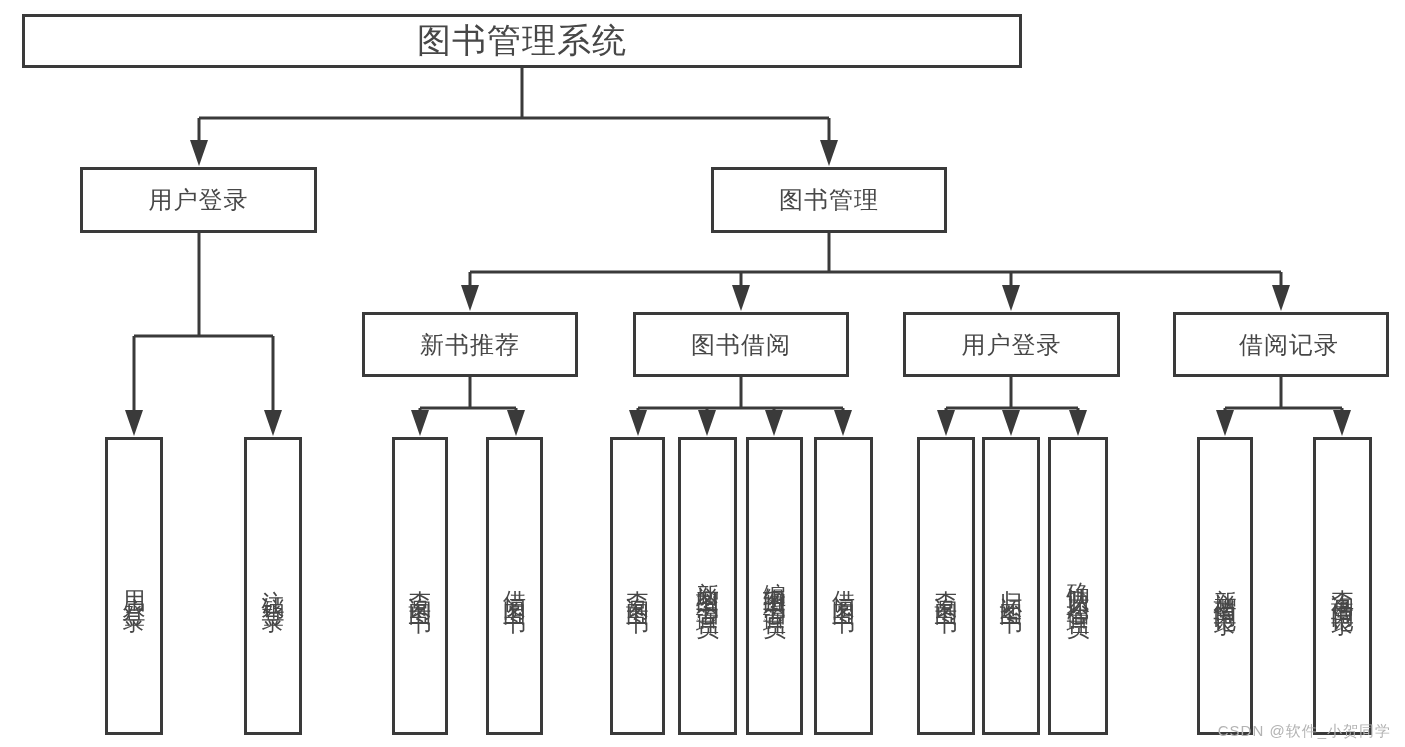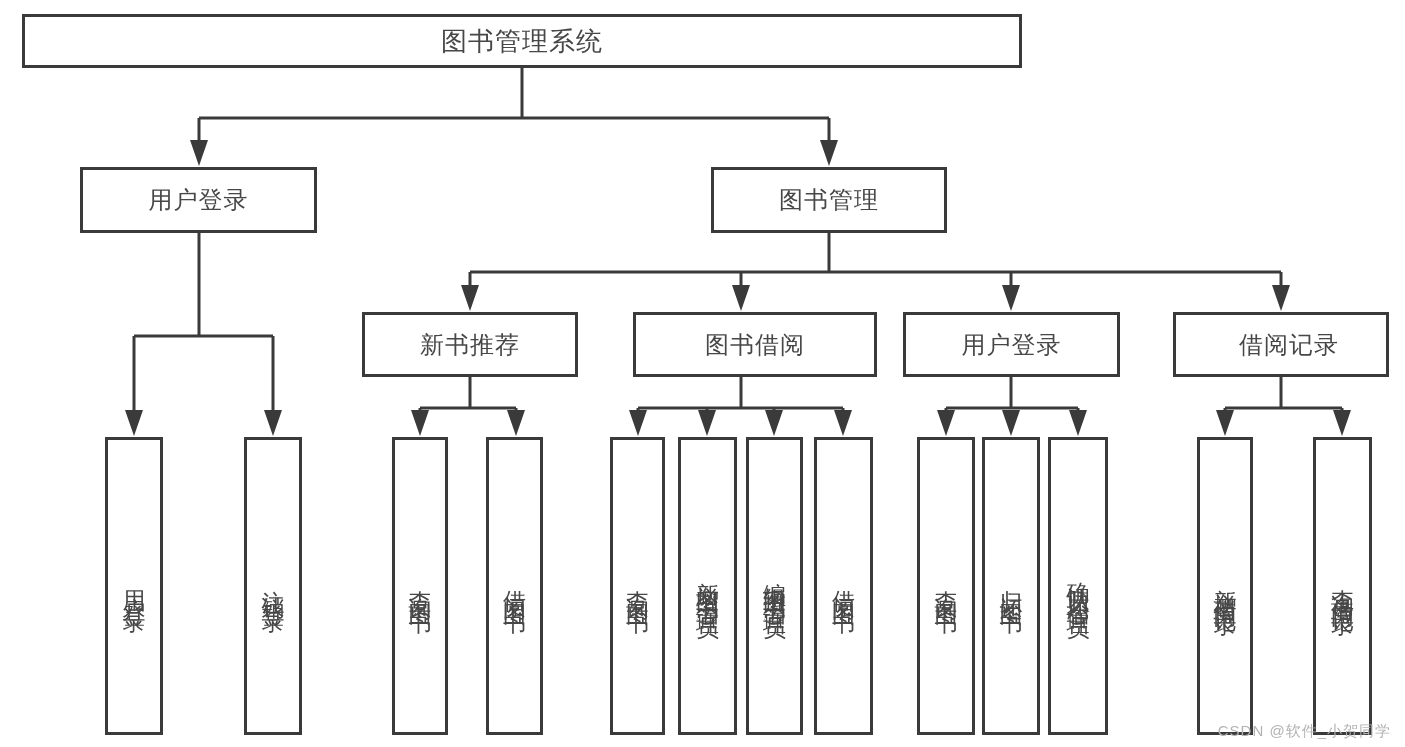--- a/index.html
+++ b/index.html
@@ -13,21 +13,21 @@
   #connectors{position:absolute;left:0;top:0;width:1405px;height:747px;}
   .hbox{
     position:absolute;
     box-sizing:border-box;
     border:3px solid #3a3a3a;
     background:#ffffff;
     display:flex;align-items:center;justify-content:center;
     font-size:24px;color:#474747;letter-spacing:1px;
     white-space:nowrap;
   }
-  .hbox.root{font-size:26px;}
+  .hbox.root{font-size:34px;}
   .vbox{
     position:absolute;
     top:437px;height:298px;
     box-sizing:border-box;
     border:3px solid #3a3a3a;
     background:#ffffff;
     display:flex;align-items:center;justify-content:center;
     writing-mode:vertical-rl;
     text-orientation:mixed;
     font-size:23px;color:#474747;
@@ -91,21 +91,21 @@
         <use href="#ah" x="1342" y="436"></use>
     </g>
   </svg>
 
   <div class="hbox root" style="left:22px;top:14px;width:1000px;height:54px;">图书管理系统</div>
 
   <div class="hbox" style="left:80px;top:167px;width:237px;height:66px;">用户登录</div>
   <div class="hbox" style="left:362px;top:312px;width:216px;height:65px;">新书推荐</div>
 
   <div class="hbox" style="left:711px;top:167px;width:236px;height:66px;">图书管理</div>
-  <div class="hbox" style="left:633px;top:312px;width:244px;height:65px;">图书借阅</div>
+  <div class="hbox" style="left:633px;top:312px;width:216px;height:65px;">图书借阅</div>
   <div class="hbox" style="left:903px;top:312px;width:217px;height:65px;">用户登录</div>
   <div class="hbox" style="left:1173px;top:312px;width:216px;height:65px;padding-left:16px;">借阅记录</div>
 
   <div class="vbox" style="left:105px;width:58px;">用户登录</div>
   <div class="vbox" style="left:244px;width:58px;">注销登录</div>
 
   <div class="vbox" style="left:392px;width:56px;">查询图书</div>
   <div class="vbox" style="left:486px;width:57px;">借阅图书</div>
 
   <div class="vbox" style="left:610px;width:55px;">查询图书</div>

